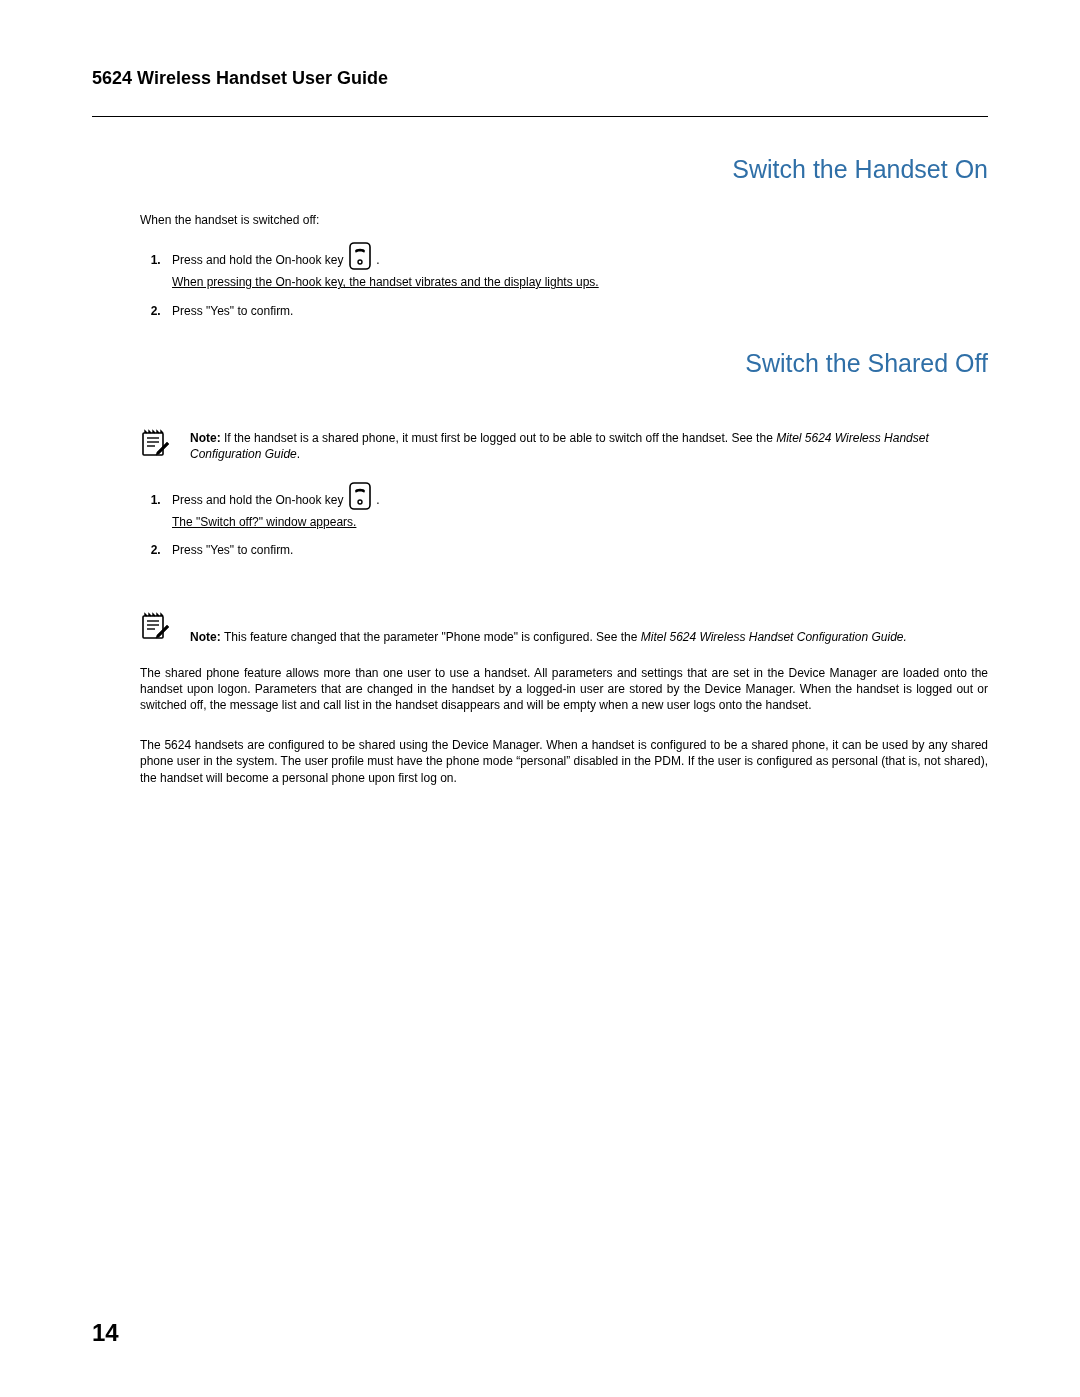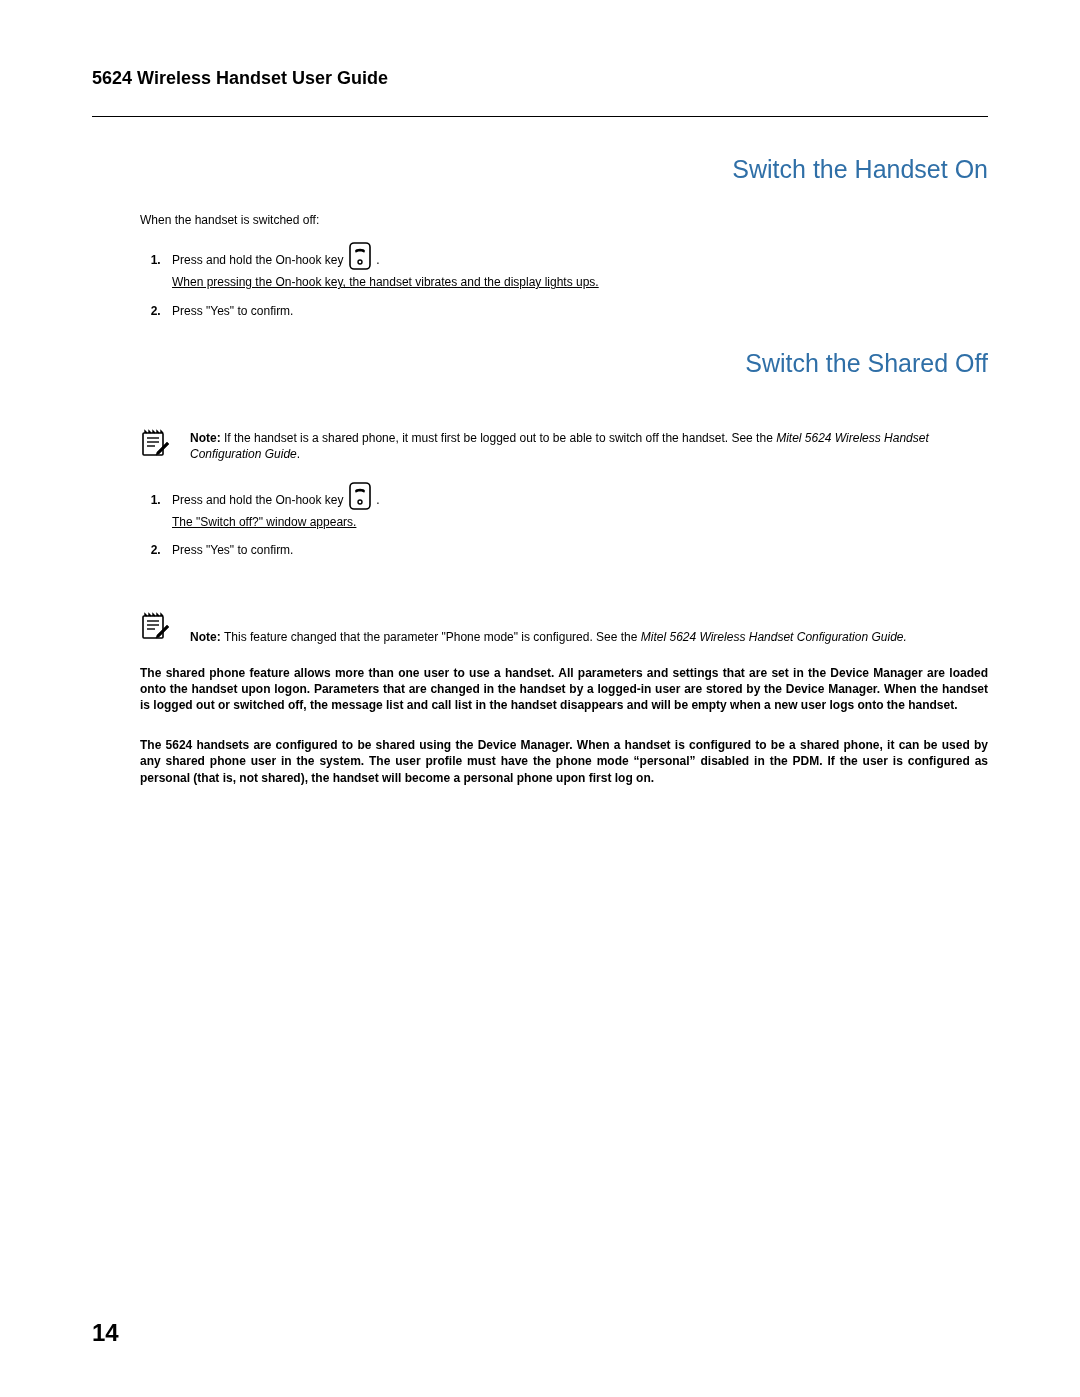--- a/index.html
+++ b/index.html
@@ -79,21 +79,20 @@
   }
   .onhook-key {
     display: inline-block;
     vertical-align: -6px;
     margin: 0 2px;
   }
   .spacer-med { height: 20px; }
   .para {
     margin: 0 0 24px 0;
     text-align: justify;
-    font-weight: bold;
   }
   .page-number {
     position: absolute;
     bottom: 50px;
     left: 92px;
     font-weight: bold;
     font-size: 24px;
   }
 </style>
 </head>

